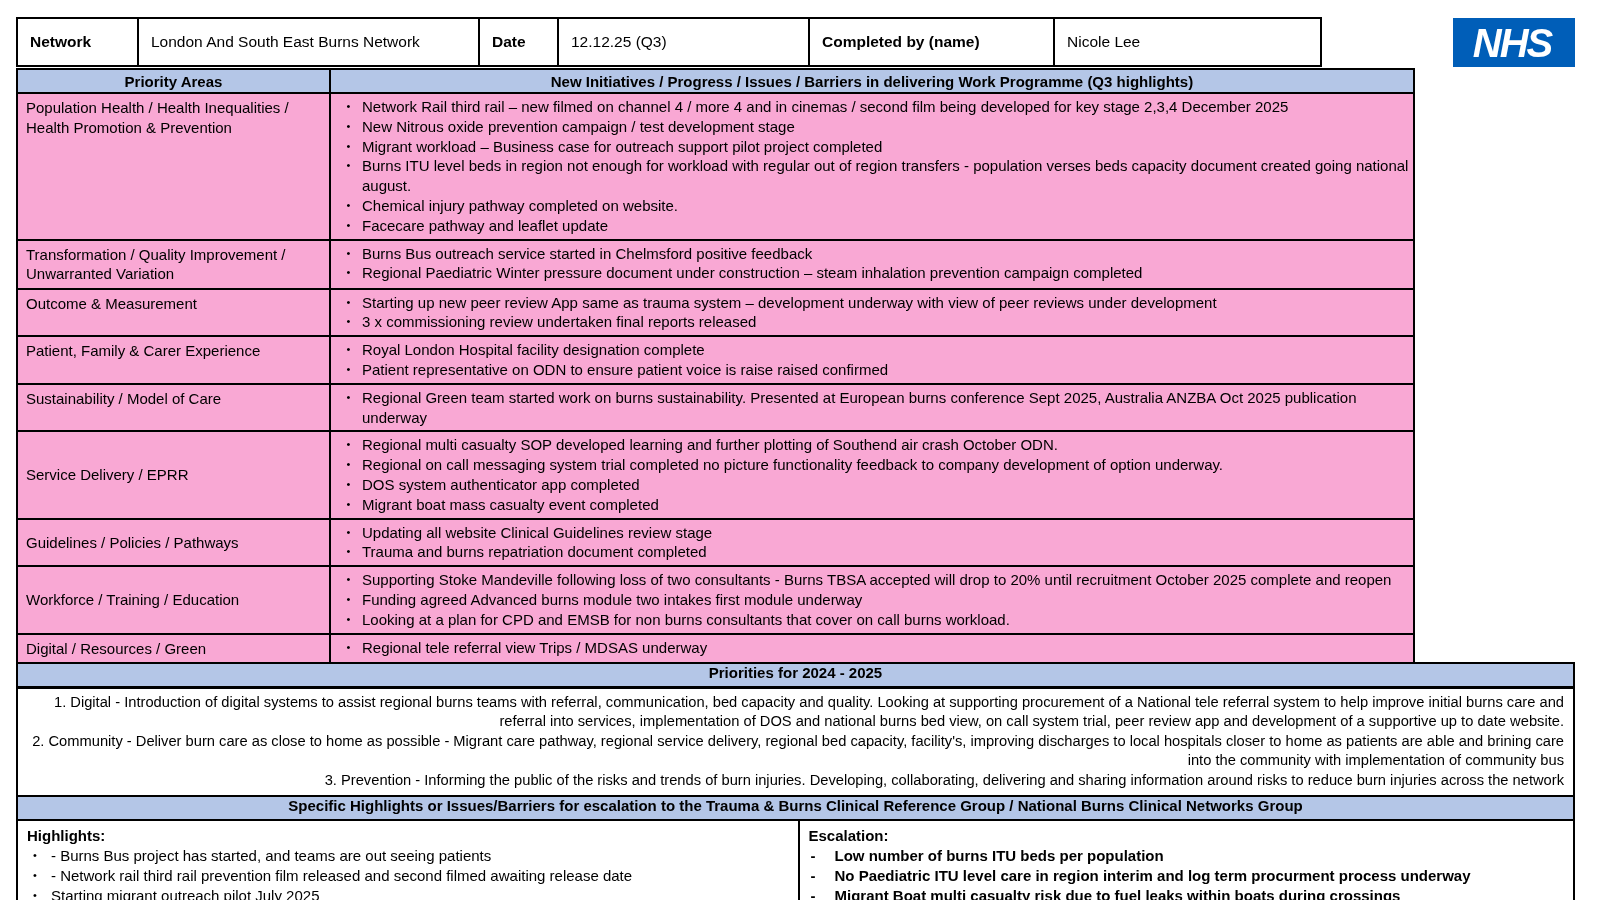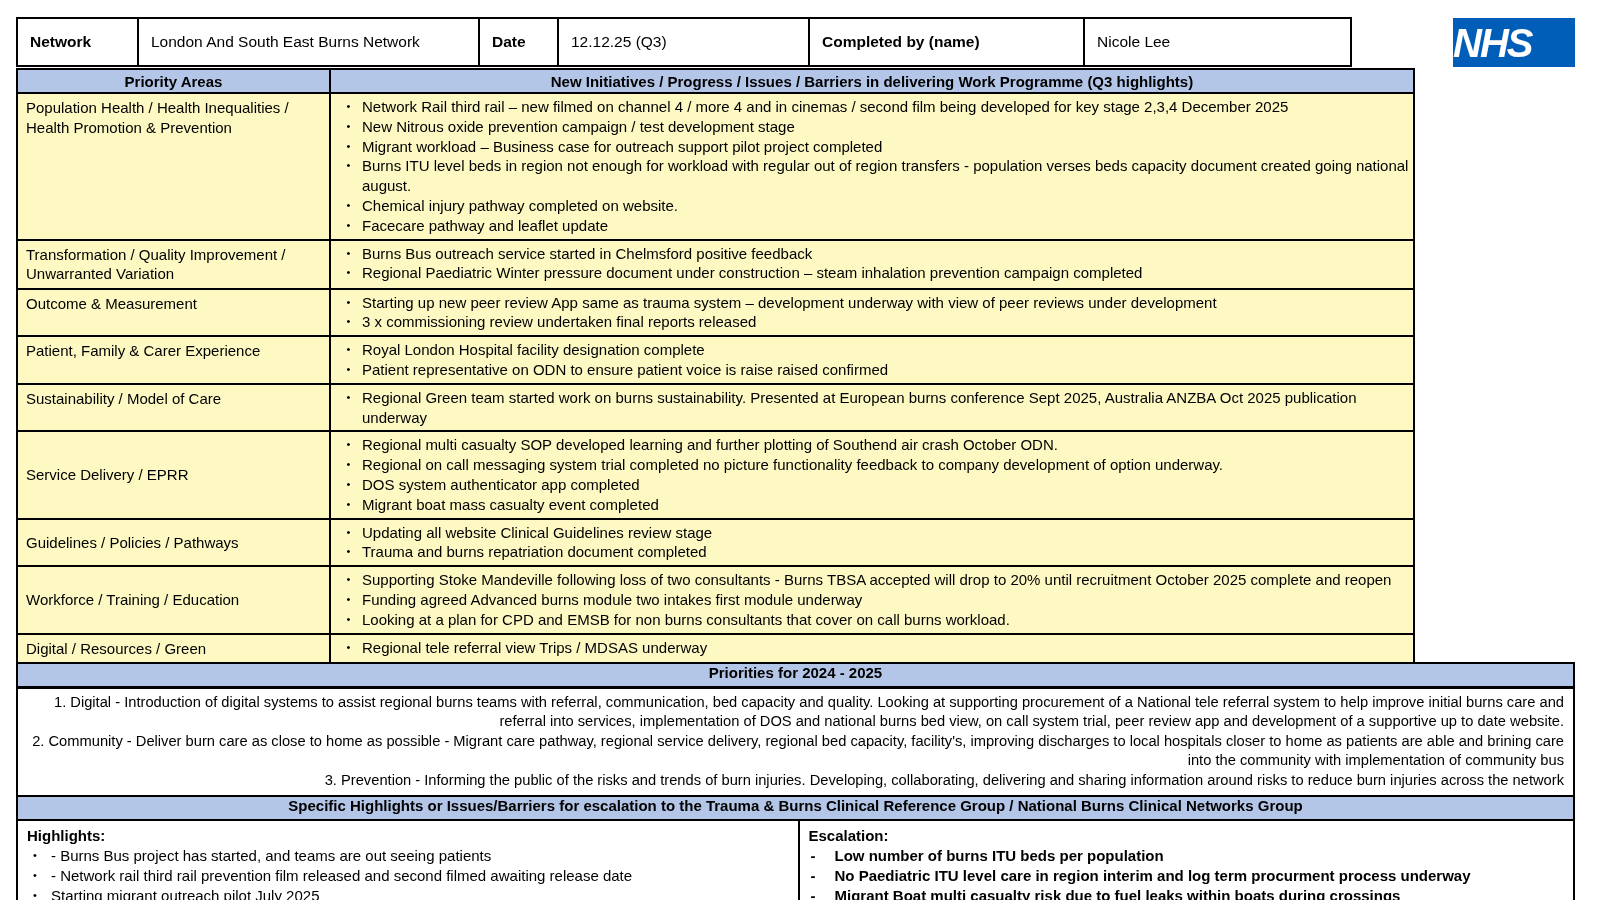--- a/index.html
+++ b/index.html
@@ -6,27 +6,27 @@
   html,body { margin:0; padding:0; background:#ffffff; }
   body { font-family:"Liberation Sans", sans-serif; color:#000; }
   .page { position:relative; width:1600px; height:900px; background:#fff; overflow:hidden; }
   .doc  { position:absolute; left:16px; top:17px; width:1559px; }
 
   
   .top-wrap { position:relative; height:51px; }
   .top-table { border-collapse:collapse; }
   .top-table td { border:2.5px solid #000; height:47px; font-size:15.5px; padding:14px 12px; vertical-align:middle; background:#fff; }
   .top-table td.lbl { font-weight:bold; }
-  .nhs-logo { position:absolute; left:1437px; top:1px; width:122px; height:49px; background:var(--nhs,#005eb8); display:flex; align-items:center; }
+  .nhs-logo { position:absolute; left:1437px; top:1px; width:122px; height:49px; background:var(--nhs,#005eb8); display:flex; align-items:center; justify-content:center; }
   .nhs-logo span { color:#fff; font-weight:bold; font-style:italic; font-size:40px; letter-spacing:-2px; line-height:1; padding-right:4px; }
 
   
   .main-table { border-collapse:collapse; table-layout:fixed; width:1399px; }
   .main-table th { background:var(--band,#b4c6e7); border:2.5px solid #000; font-size:15px; font-weight:bold; padding:2px 4px; height:24px; }
-  .main-table td { border:2px solid #000; vertical-align:top; background:#fef9c3; }
+  .main-table td { border:2px solid #000; vertical-align:top; background:#f9a8d4; }
   .main-table td.area  { font-size:15px; line-height:19.5px; padding:4px 6px 4px 8px; }
   .main-table tr.mid td.area { vertical-align:middle; }
   .main-table td.items { padding:3px 4px; }
   .bullet { display:flex; font-size:15px; line-height:19.8px; }
   .bullet .dot { flex:0 0 27px; text-align:center; font-size:11px; line-height:19.8px; }
   .bullet .txt { flex:1; }
 
   
   .band { background:var(--band,#b4c6e7); border:2.5px solid #000; margin-top:-2.5px; height:27px;
           display:flex; align-items:flex-start; justify-content:center; font-weight:bold; font-size:15px; }
@@ -50,21 +50,21 @@
   <div class="doc">
 
     <div class="top-wrap">
       <table class="top-table">
         <tbody>
             <tr>
           <td class="lbl" style="width:121px">Network</td>
           <td style="width:341px">London And South East Burns Network</td>
           <td class="lbl" style="width:79px">Date</td>
           <td style="width:251px">12.12.25 (Q3)</td>
-          <td class="lbl" style="width:275px">Completed by (name)</td>
+          <td class="lbl" style="width:245px">Completed by (name)</td>
           <td style="width:267px">Nicole Lee</td>
         </tr>
       </tbody>
         </table>
       <div class="nhs-logo">
         <span>NHS</span>
       </div>
     </div>
 
     <table class="main-table">

